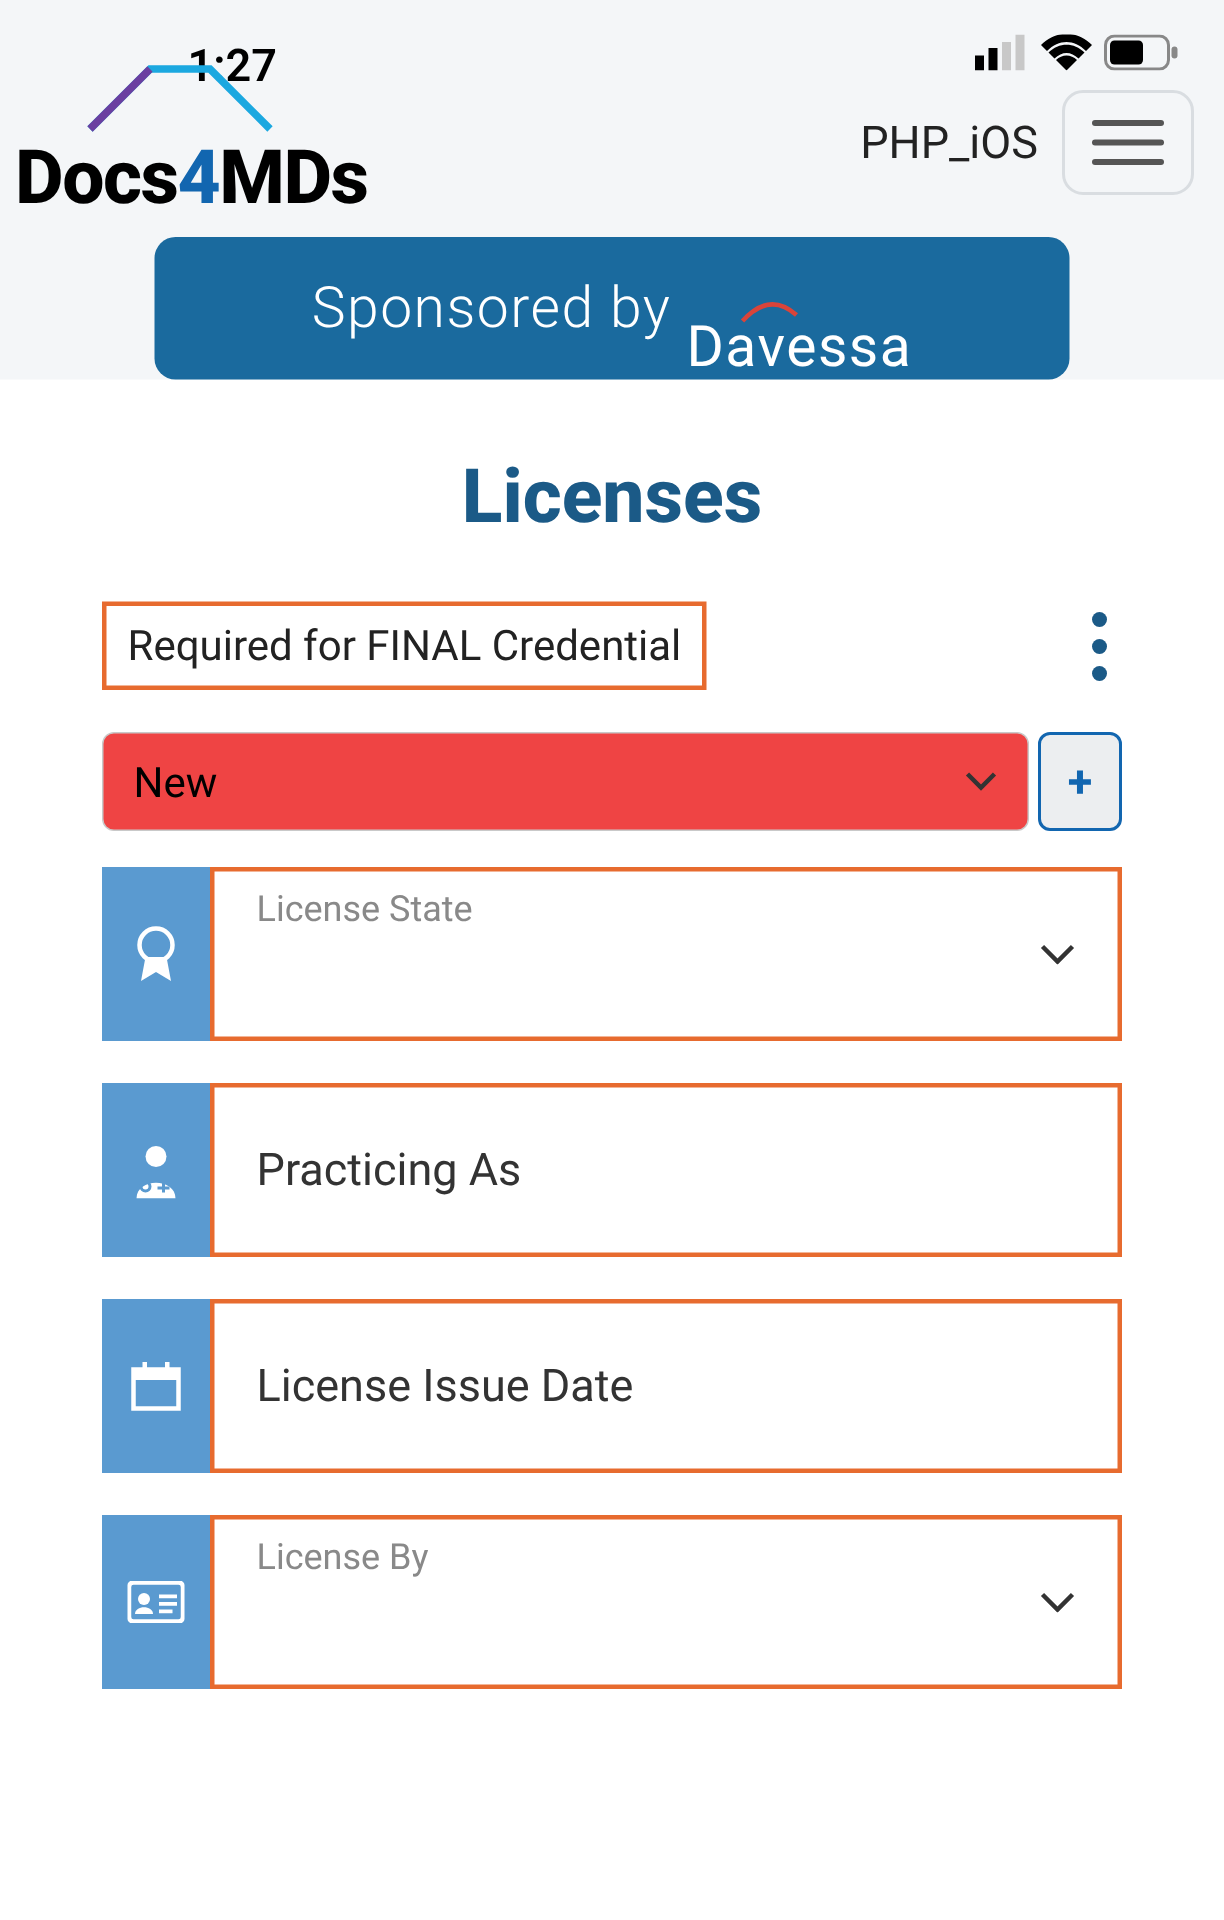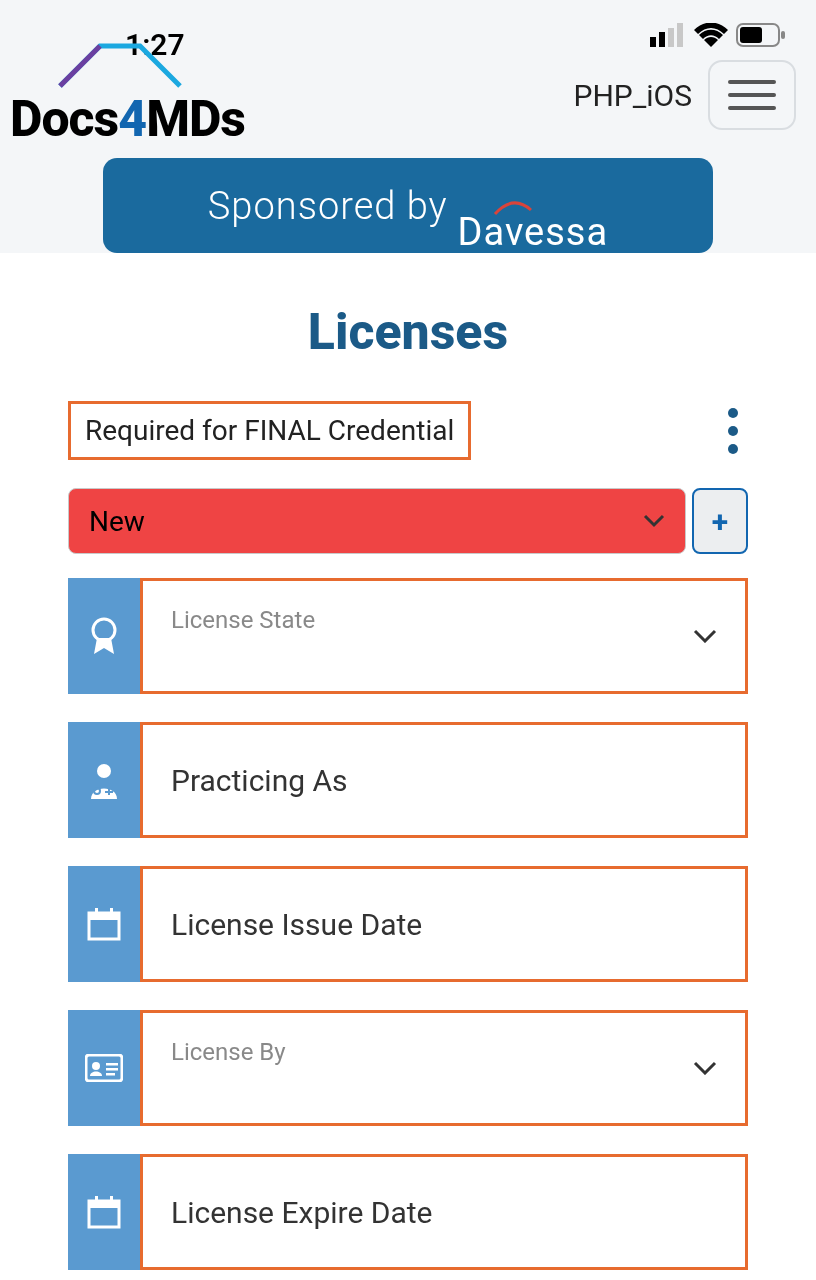--- a/index.html
+++ b/index.html
@@ -184,21 +184,21 @@
       display: flex;
       align-items: center;
       justify-content: center;
     }
     .field-body {
       flex: 1;
       border: 3px solid #e76b2f;
       display: flex;
       align-items: center;
       justify-content: space-between;
-      padding: 15px 28px;
+      padding: 1px 28px;
       background: #fff;
     }
     .field-label-sm {
       font-size: 24px;
       color: #898989;
       align-self: flex-start;
       margin-top: 10px;
     }
     .field-label-lg {
       font-size: 30px;
@@ -343,27 +343,14 @@
       </svg>
     </div>
     <div class="field-body">
       <span class="field-label-sm">License By</span>
       <svg class="chev" width="24" height="14" viewBox="0 0 24 14">
           <path d="M2 2 L12 12 L22 2" fill="none" stroke="#333" stroke-width="3"></path>
         </svg>
     </div>
   </div>
 
-  <div class="field-row">
-    <div class="field-icon">
-      <svg class="icon-svg" width="34" height="34" viewBox="0 0 34 34">
-        <rect x="2" y="6" width="30" height="26" fill="none" stroke="#fff" stroke-width="3"></rect>
-        <rect x="2" y="6" width="30" height="7" fill="#fff"></rect>
-        <rect x="8" y="1" width="3" height="8" fill="#fff"></rect>
-        <rect x="23" y="1" width="3" height="8" fill="#fff"></rect>
-      </svg>
-    </div>
-    <div class="field-body">
-      <span class="field-label-lg">License Expire Date</span>
-    </div>
-  </div>
 
 </div>
 
 </body></html>

